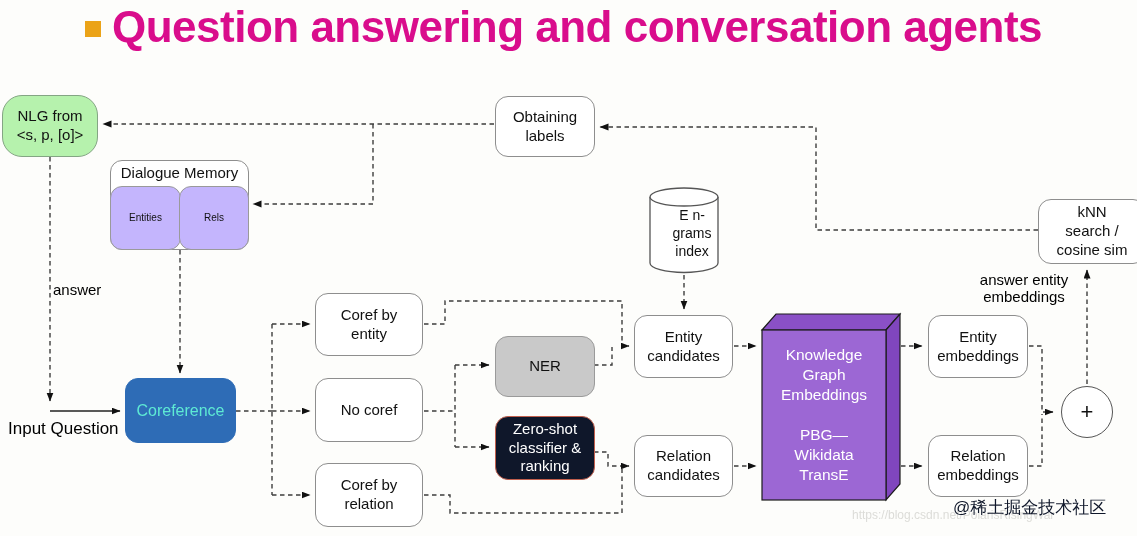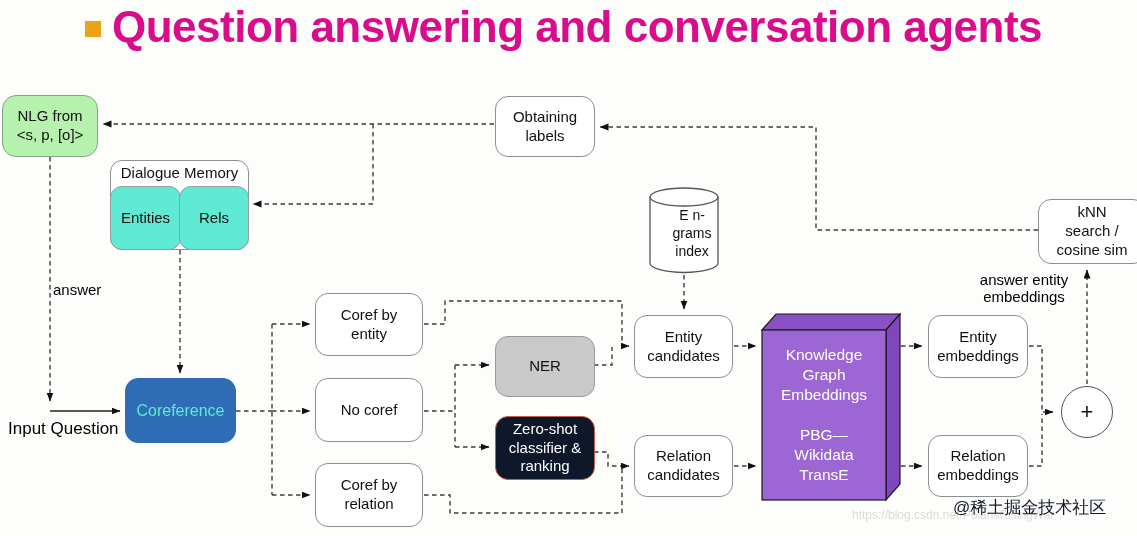--- a/index.html
+++ b/index.html
@@ -22,22 +22,22 @@
   }
   .title-row{position:absolute;left:0;top:0;width:938px;height:60px;z-index:3;}
   .bullet{position:absolute;left:85px;top:21px;width:16px;height:16px;background:#EBA318;}
   .page-title{
     position:absolute;left:112px;top:2px;font-size:44px;font-weight:bold;color:#D90D8C;
     letter-spacing:-0.5px;white-space:nowrap;
   }
   .wm-community{position:absolute;left:953px;top:496px;z-index:4;font-size:17px;color:#0f172a;white-space:nowrap;}
   .wm-url{position:absolute;left:852px;top:508px;z-index:3;font-size:12px;color:#dcdcd8;white-space:nowrap;}
   .dm-title{position:absolute;left:0;top:3px;width:100%;text-align:center;font-size:15px;}
-  .dm-sub{position:absolute;background:#5eead4;border:1.3px solid #9a9a9a;border-radius:12px;
-    display:flex;align-items:center;justify-content:center;font-size:15px;box-sizing:border-box;text-align:right;}
+  .dm-sub{position:absolute;background:#c4b5fd;border:1.3px solid #9a9a9a;border-radius:12px;
+    display:flex;align-items:center;justify-content:center;font-size:10px;box-sizing:border-box;text-align:right;}
 </style>
 </head>
 <body>
 
 <div id="slide">
 
   <div class="title-row">
     <div class="bullet"></div>
     <div class="page-title">Question answering and conversation agents</div>
   </div>
@@ -85,21 +85,21 @@
       <ellipse cx="684" cy="197" rx="34" ry="9" fill="#ffffff" stroke="#555" stroke-width="1.3"></ellipse>
     </g>
 
     <g>
       <polygon points="762,330 776,314 900,314 886,330" fill="#8A50C6" stroke="#1c1c1c" stroke-width="1.2"></polygon>
       <polygon points="886,330 900,314 900,484 886,500" fill="#8046BE" stroke="#1c1c1c" stroke-width="1.2"></polygon>
       <rect x="762" y="330" width="124" height="170" fill="#9C67D4" stroke="#1c1c1c" stroke-width="1.2"></rect>
     </g>
   </svg>
 
-  <div class="box" style="left:2px;top:95px;width:96px;height:62px;background:#B6F2AD;border-color:#84a584;border-radius:14px;">NLG from
+  <div class="box" style="left:2px;top:95px;width:96px;height:62px;background:#B6F2AD;border-color:#84a584;border-radius:20px;">NLG from
 &lt;s, p, [o]&gt;</div>
 
   <div class="box" style="left:110px;top:160px;width:139px;height:90px;border-radius:12px;display:block;">
     <div class="dm-title">Dialogue Memory</div>
     <div class="dm-sub" style="left:-1px;top:25px;width:71px;height:64px;">Entities</div>
     <div class="dm-sub" style="left:68px;top:25px;width:70px;height:64px;">Rels</div>
   </div>
 
   <div class="box" style="left:495px;top:96px;width:100px;height:61px;">Obtaining
 labels</div>

